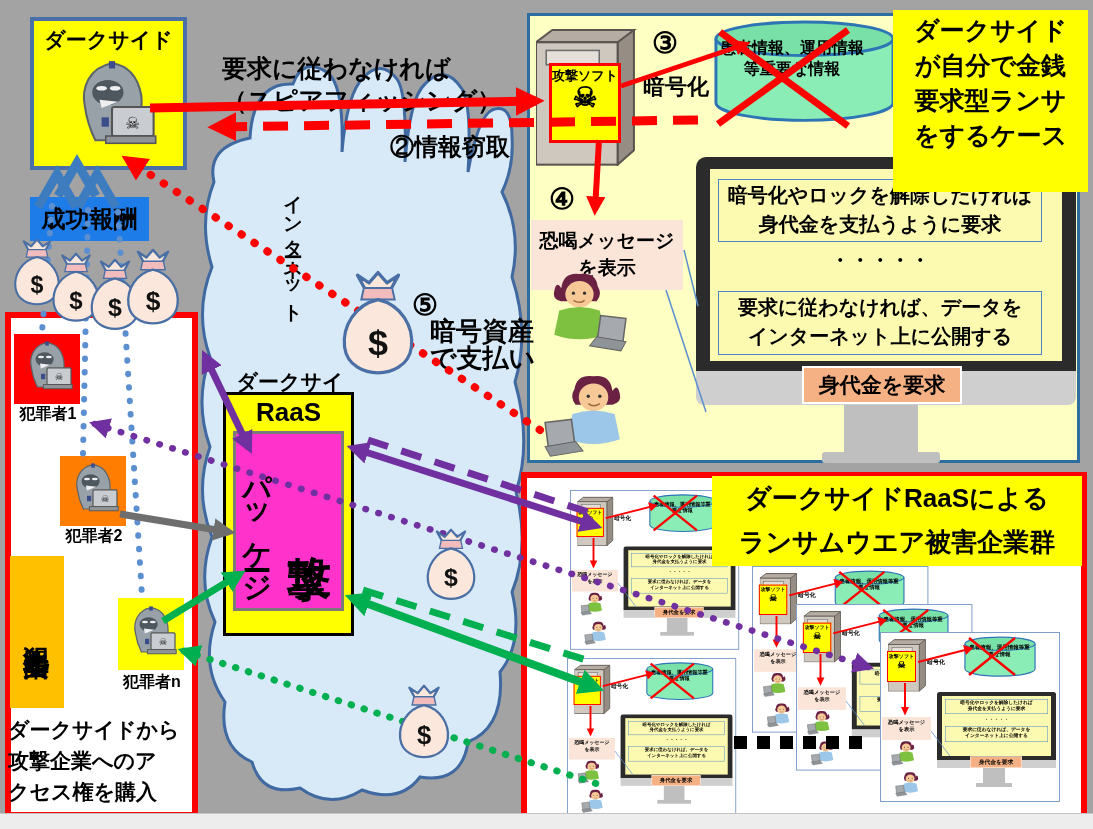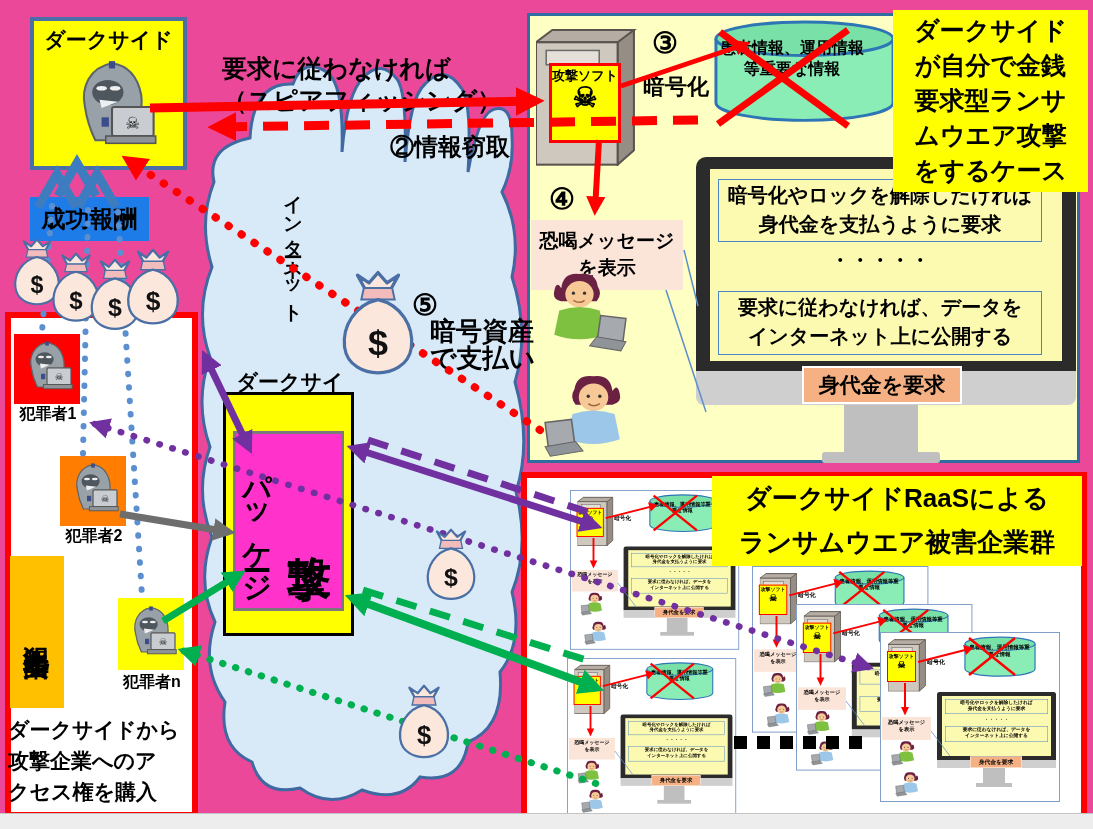--- a/index.html
+++ b/index.html
@@ -1,17 +1,17 @@
 <!DOCTYPE html>
 <html><head>
 <meta charset="utf-8">
 <style>
   *{margin:0;padding:0;box-sizing:border-box}
   html,body{background:#fff}
-  #canvas{position:relative;width:1093px;height:829px;background:#ec4899;
+  #canvas{position:relative;width:1093px;height:829px;background:#a3a3a3;
           font-family:"Liberation Sans",sans-serif;overflow:hidden}
   .ab{position:absolute}
   .vert{writing-mode:vertical-rl}
   .layer{position:absolute;left:0;top:0;pointer-events:none}
 
   
   .darkside-box{left:30px;top:17px;width:157px;height:153px;background:#FFFF00;border:4px solid #4A6FA8;z-index:3}
   .darkside-title{left:0;top:5px;width:100%;font-size:21px;font-weight:bold;text-align:center}
 
   .lbl1{left:222px;top:52px;font-size:25px;font-weight:bold;line-height:32px;z-index:4}
@@ -191,20 +191,21 @@
   <div class="ab crim-lbl" style="left:108px;top:672px;width:88px">犯罪者n</div>
   <div class="ab note3">
     <div>ダークサイドから</div>
     <div>攻撃企業へのア</div>
     <div>クセス権を購入</div>
   </div>
 
   <div class="ab internet vert">インターネット</div>
   <div class="ab raas-owner">ダークサイド</div>
   <div class="ab raas-box">
+    <div class="ab raas-name">RaaS</div>
     <div class="ab pack">
       <span class="pk-l">パッケージ</span>
       <span class="pk-r">攻撃</span>
     </div>
   </div>
 
   <div class="ab num" style="left:412px;top:288px">⑤</div>
   <div class="ab" style="left:430px;top:318px;width:120px;font-size:26px;font-weight:bold;line-height:27px;z-index:4">
     <div>暗号資産</div>
     <div>で支払い</div>
@@ -273,21 +274,20 @@
     <path d="M43,30 Q48,34 54,30" stroke="#A0693C" stroke-width="1.5" fill="none"></path>
     <path d="M28,40 Q48,33 68,40 L73,64 Q48,73 23,64 Z" fill="currentColor" class="shirt"></path>
     <polygon points="2,48 27,45 30,67 5,71" fill="#A6AAAE" stroke="#666" stroke-width="1.5"></polygon>
     <polygon points="2,71 31,66 38,75 7,80" fill="#8F9499" stroke="#666" stroke-width="1"></polygon>
   </svg>
 </div>
   <div class="ab case-note">
     <div>ダークサイド</div>
     <div>が自分で金銭</div>
     <div>要求型ランサ</div>
-    <div>ムウエア攻撃</div>
     <div>をするケース</div>
   </div>
 
   <div class="ab redbox-br">
     <div class="mini" style="left:225px;top:88px;--s:0.49;z-index:2">
   <div class="mini-inner">
     <div class="ab" style="left:14px;top:12px;width:78px;height:106px">
   <svg viewBox="0 0 100 135" width="100%">
     <polygon points="16,2 96,2 96,120 80,134 80,14" fill="#968E85" stroke="#5A544E" stroke-width="2"></polygon>
     <polygon points="0,14 80,14 96,2 16,2" fill="#B5ADA4" stroke="#5A544E" stroke-width="2"></polygon>

